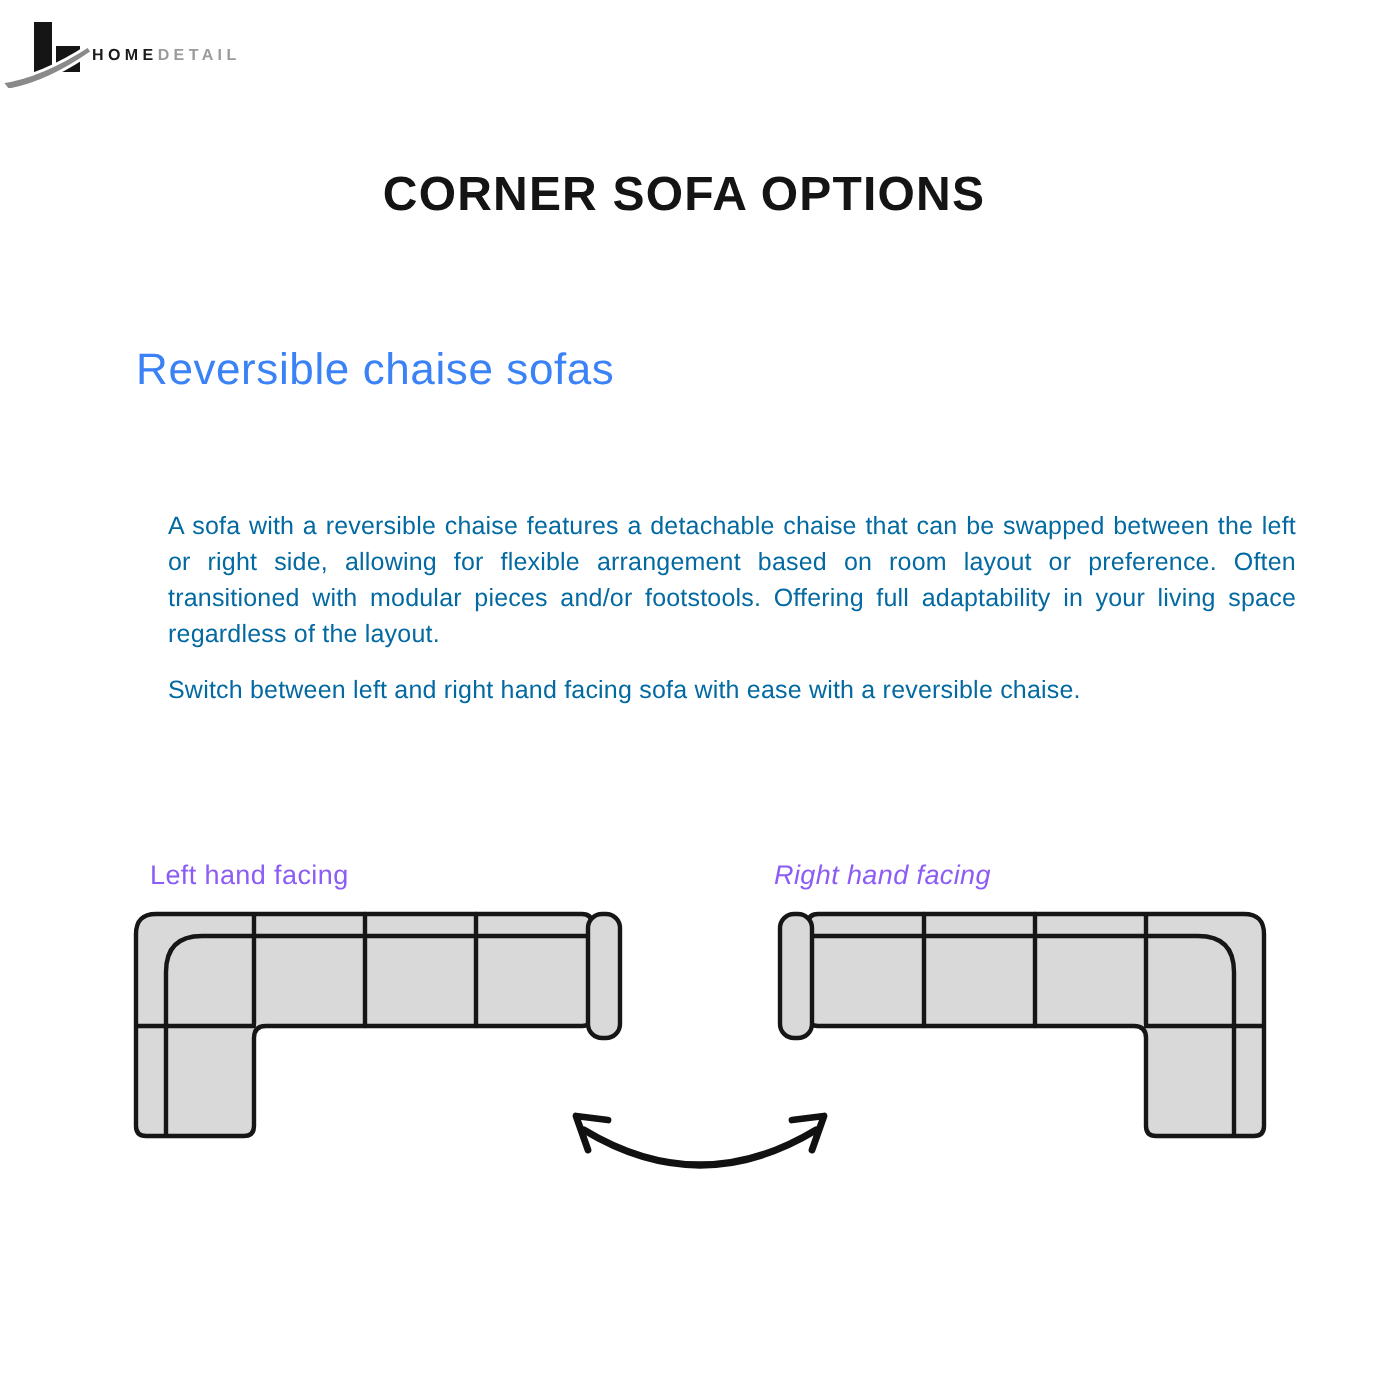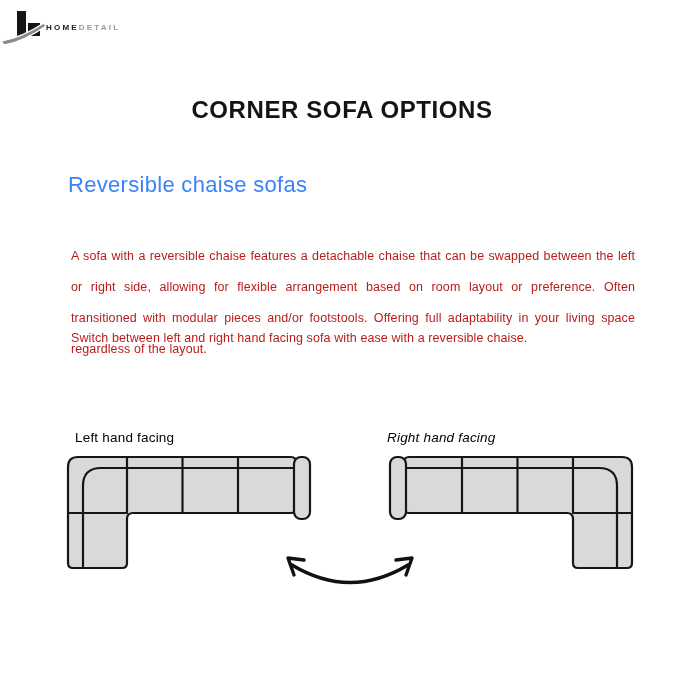--- a/index.html
+++ b/index.html
@@ -16,42 +16,42 @@
     display:flex;align-items:center;
   }
   .logo-mark{display:block;margin-bottom:2px;}
   .logo-text{
     font-size:8px;letter-spacing:2.2px;line-height:10px;
     white-space:nowrap;
   }
   .brand-bold{font-weight:700;color:#1b1b1b;}
   .brand-light{font-weight:600;color:#9b9b9b;}
   .page-title{
-    position:absolute;top:80px;left:0;right:16px;margin:16px;
+    position:absolute;top:80px;left:0;right:16px;margin:4px;
     text-align:center;
     font-size:24px;font-weight:800;letter-spacing:0.6px;
     color:#141414;
   }
   
   .section-heading{
     position:absolute;left:68px;top:172px;margin:0;
     font-size:22px;font-weight:400;letter-spacing:0.3px;
     color:#3b82f6;
   }
   .body-par{
-    position:absolute;left:68px;width:564px;margin:3px;
-    font-size:12.5px;line-height:31px;
-    text-align:justify;color:#b91c1c;letter-spacing:0.1px;
+    position:absolute;left:68px;width:564px;margin:16px;
+    font-size:12.5px;line-height:18px;
+    text-align:justify;color:#0369a1;letter-spacing:0.1px;
   }
   .par1{top:238px;}
   .par2{top:320px;text-align:left;}
   
   .diagram-label{
     position:absolute;top:430px;
-    font-size:13.5px;color:#000000;letter-spacing:0.2px;
+    font-size:13.5px;color:#8b5cf6;letter-spacing:0.2px;
   }
   .label-left{left:75px;}
   .label-right{left:387px;font-style:italic;}
   .sofa{position:absolute;top:452px;width:250px;height:122px;}
   .sofa-left{left:65px;}
   .sofa-right{left:385px;transform:scaleX(-1);}
   .sofa g{stroke-width:2.2;stroke-linejoin:round;stroke-linecap:round;}
   .swap-arrow{position:absolute;left:275px;top:546px;width:150px;height:55px;}
   .swap-arrow g{fill:none;stroke-width:3.6;stroke-linecap:round;stroke-linejoin:round;}
 </style>

